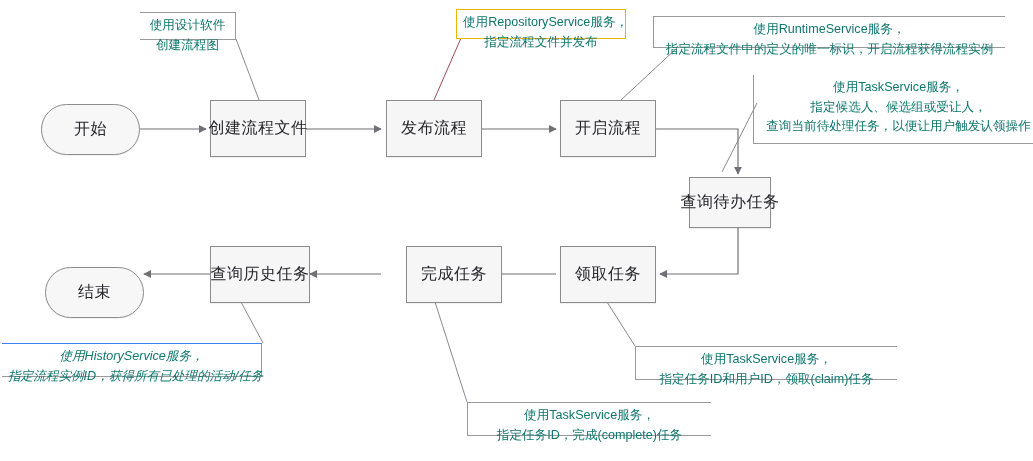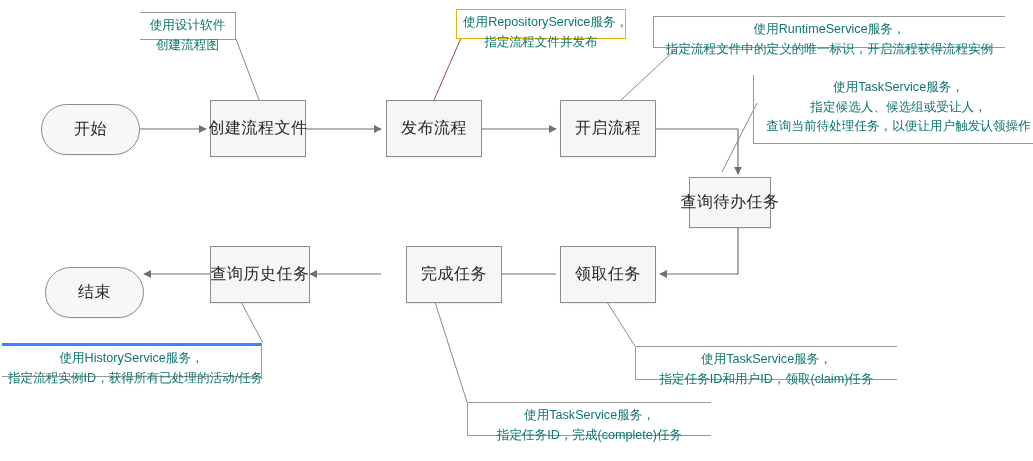--- a/index.html
+++ b/index.html
@@ -76,23 +76,24 @@
   .bd-ltb {           
     border-left: 1px solid #9a9a9a;
     border-top: 1px solid #9a9a9a;
     border-bottom: 1px solid #9a9a9a;
   }
   .bd-lb {            
     border-left: 1px solid #9a9a9a;
     border-bottom: 1px solid #9a9a9a;
   }
   .bd-trb2 {
-    border-top: 3px solid #3b82f6;
+    border-top: 1px solid #3b82f6;
     border-right: 1px solid #9a9a9a;
     border-bottom: 1px solid #9a9a9a;
+    font-style: italic;
   }
 </style>
 </head>
 <body>
 
 <div id="canvas">
 
   <svg id="edges" viewBox="0 0 1033 461" xmlns="http://www.w3.org/2000/svg">
     <defs>
       <marker id="arrow" viewBox="0 0 10 10" refX="9" refY="5" markerWidth="7" markerHeight="7" orient="auto-start-reverse">

